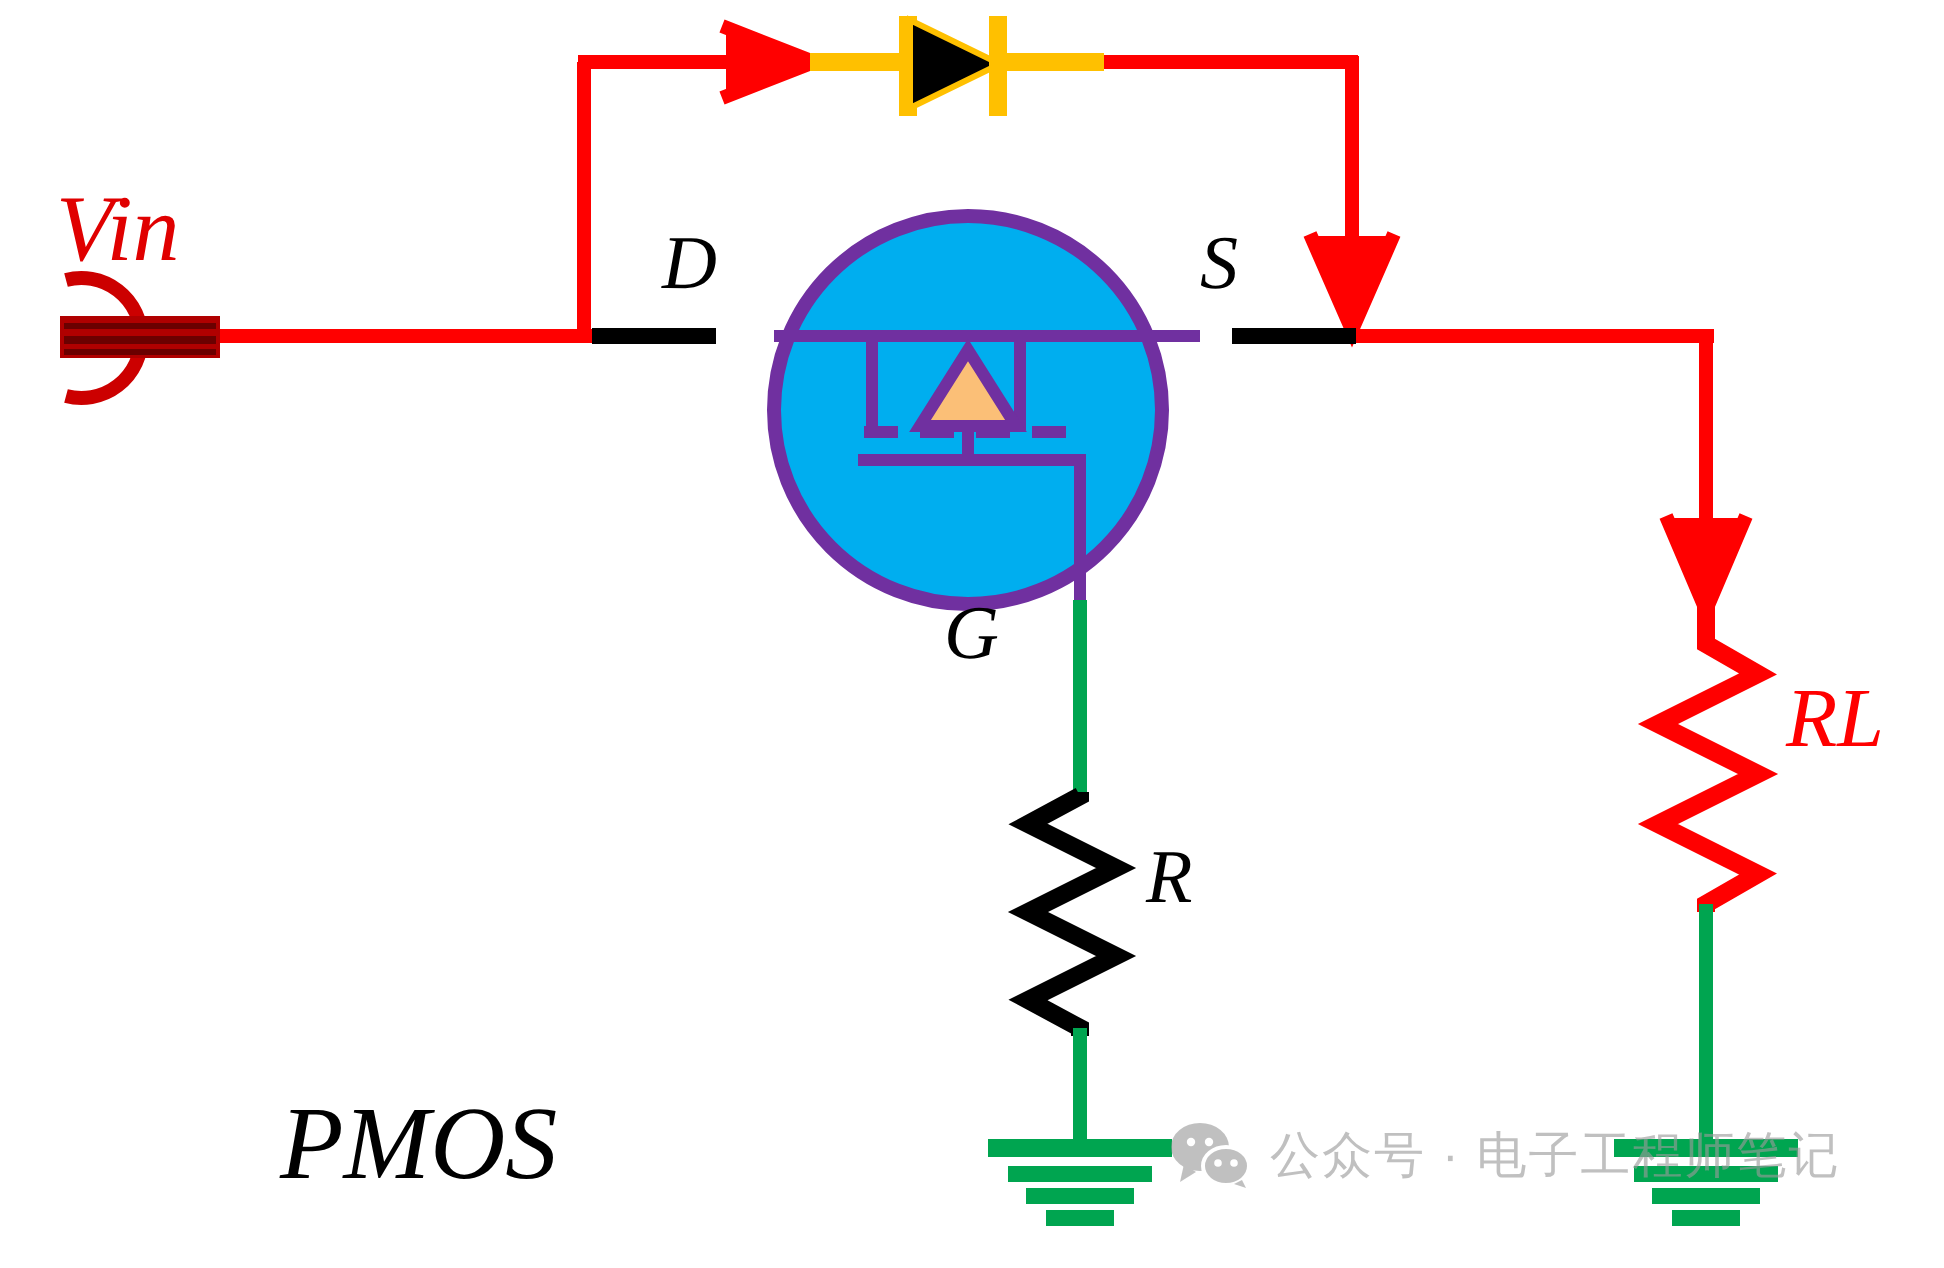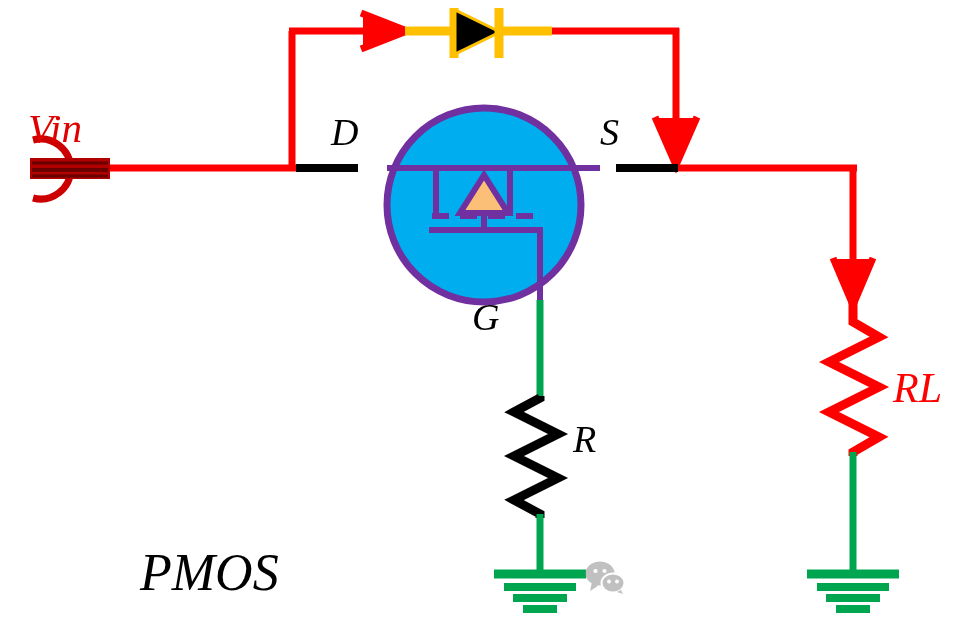--- a/index.html
+++ b/index.html
@@ -25,26 +25,26 @@
     height: 634px;
   }
   .lbl {
     position: absolute;
     font-family: "Liberation Serif", serif;
     font-style: italic;
     white-space: nowrap;
     line-height: 1;
     user-select: none;
   }
-  .lbl-vin   { left: 28px;  top: 108px; font-size: 41px; color: #e00000; text-align: right; }
+  .lbl-vin   { left: 28px;  top: 92px; font-size: 47px; color: #e00000; text-align: right; }
   .lbl-d     { left: 331px; top: 113px; font-size: 38px; color: #000000; }
   .lbl-s     { left: 600px; top: 113px; font-size: 38px; color: #000000; }
   .lbl-g     { left: 472px; top: 298px; font-size: 38px; color: #000000; }
   .lbl-r     { left: 573px; top: 420px; font-size: 38px; color: #000000; }
-  .lbl-rl    { left: 893px; top: 367px; font-size: 42px; color: #ff0000; font-style: italic; }
+  .lbl-rl    { left: 893px; top: 339px; font-size: 42px; color: #ff0000; font-style: italic; }
   .lbl-pmos  { left: 140px; top: 547px; font-size: 52px; color: #000000; }
 
   #watermark {
     position: absolute;
     left: 585px;
     top: 561px;
     display: flex;
     align-items: center;
     gap: 10px;
     opacity: 0.62;
@@ -187,15 +187,16 @@
     <svg class="wm-icon" width="40" height="33" viewBox="0 0 40 33">
       <ellipse cx="15" cy="12.5" rx="14.5" ry="12" fill="#9b9b9b"></ellipse>
       <polygon points="7,21 5,30 13,25" fill="#9b9b9b"></polygon>
       <ellipse cx="28" cy="22" rx="11.5" ry="9.5" fill="#9b9b9b" stroke="#ffffff" stroke-width="2"></ellipse>
       <polygon points="36,29 38,33 32,31" fill="#9b9b9b"></polygon>
       <circle cx="24" cy="20.5" r="1.9" fill="#ffffff"></circle>
       <circle cx="32" cy="20.5" r="1.9" fill="#ffffff"></circle>
       <circle cx="10.5" cy="10" r="2.1" fill="#ffffff"></circle>
       <circle cx="19.5" cy="10" r="2.1" fill="#ffffff"></circle>
     </svg>
+    <span class="wm-text">公众号 · 电子工程师笔记</span>
   </div>
 
 </div>
 
 </body></html>

